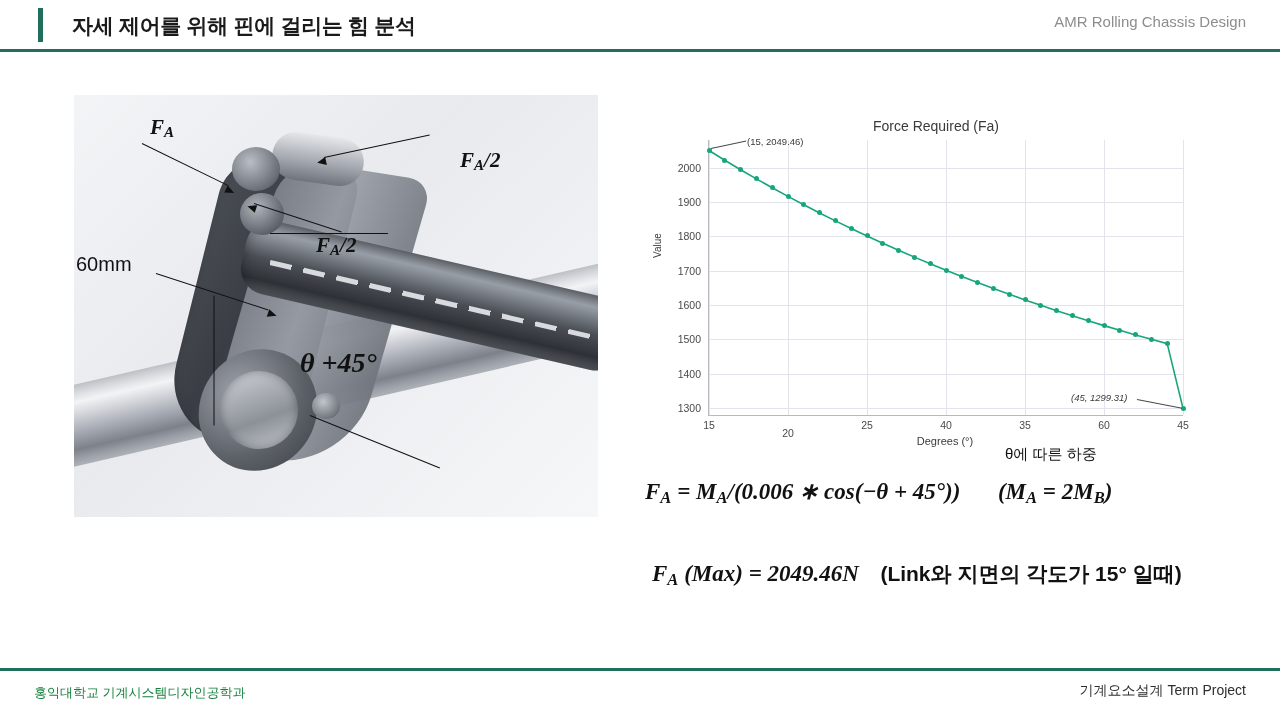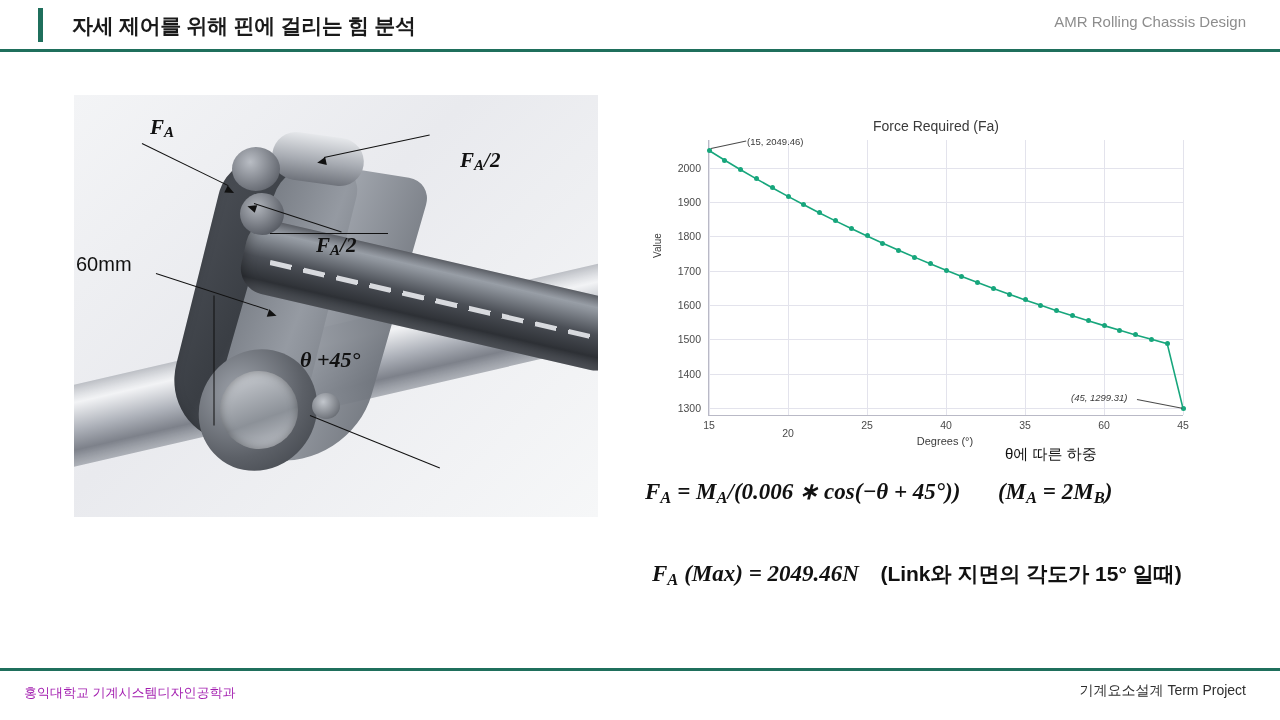--- a/index.html
+++ b/index.html
@@ -51,23 +51,23 @@
 
   
   #footer-rule {
     position: absolute;
     left: 0; top: 668px;
     width: 1280px; height: 3px;
     background: #1f6f5c;
   }
   #footer-left {
     position: absolute;
-    left: 24px; top: 684px;
+    left: 34px; top: 684px;
     font-size: 13px;
-    color: #a21caf;
+    color: #15803d;
   }
   #footer-right {
     position: absolute;
     right: 34px; top: 682px;
     font-size: 14px;
     color: #2e2e2e;
   }
 
   
   #cad-figure {
@@ -355,21 +355,21 @@
   <div class="fig-label" style="left:42px; top:20px; font-size:21px;">
     <span>F</span><span class="sub">A</span>
   </div>
   <div class="fig-label" style="left:352px; top:53px; font-size:21px;">
     <span>F</span><span class="sub">A</span><span>/2</span>
   </div>
   <div class="fig-label" style="left:208px; top:138px; font-size:21px;">
     <span>F</span><span class="sub">A</span><span>/2</span>
   </div>
   <div class="fig-label-plain" style="left:2px; top:158px; font-size:20px;">60mm</div>
-  <div class="fig-label" style="left:192px; top:252px; font-size:22px;">θ +45°</div>
+  <div class="fig-label" style="left:192px; top:252px; font-size:28px;">θ +45°</div>
 </div>
 
 <div id="chart-panel">
   <div id="chart-title">Force Required (Fa)</div>
   <div id="y-axis-label">Value</div>
   <div id="x-axis-label">Degrees (°)</div>
   <div id="plot-area">
       <div class="gridline-v" style="left: 0px;"></div>
       <div class="tick-x" style="left: 0px;">15</div>
       <div class="gridline-v" style="left: 79px;"></div>

